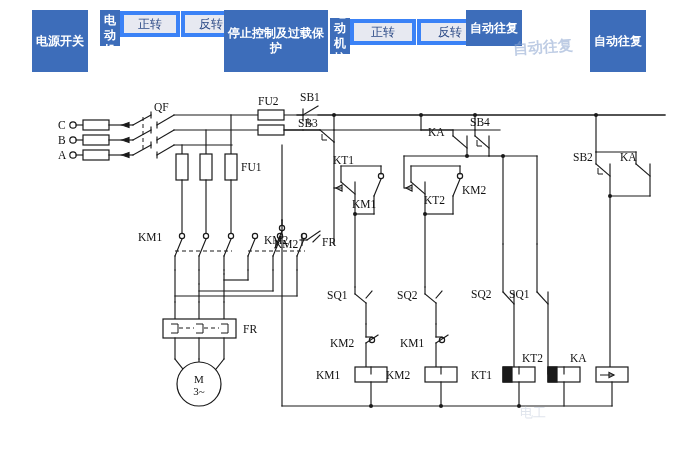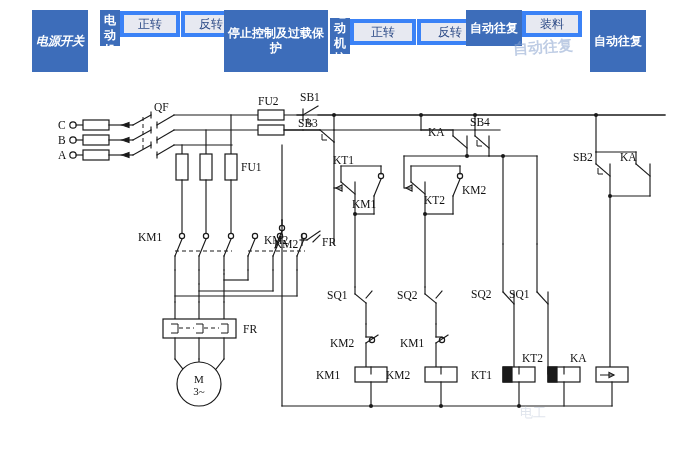--- a/index.html
+++ b/index.html
@@ -67,21 +67,21 @@
     display: flex;
     align-items: center;
     justify-content: center;
     box-sizing: border-box;
     margin-right: 1px;
     border: 4px solid #3b82f6;
   }
   .hsub:last-child { margin-right: 0; }
 
   
-  .w-power   { width: 66px; font-style: italic; }
+  .w-power   { width: 66px; }
   .w-motor   { width: 122px; }
   .w-stop    { width: 104px; }
   .w-mctrl   { width: 134px; margin-top: 8px; }
   .w-delay   { width: 122px; }
   .w-auto    { width: 92px; }
   .sub61 { width: 60px; }
   .sub66 { width: 66px; }
   .sub60 { width: 60px; }
 
   
@@ -167,21 +167,20 @@
       <div class="htitle">主电动机控制</div>
       <div class="hsubrow">
         <div class="hsub sub66">正转</div>
         <div class="hsub sub66">反转</div>
       </div>
     </div>
 
     <div class="hcol split w-delay">
       <div class="htitle">自动往复</div>
       <div class="hsubrow">
-        <div class="hsub sub60">装料</div>
       </div>
     </div>
 
     <div class="hcol tall w-auto">
       <div class="htitle">自动往复</div>
     </div>
 
   </div>
 
   <div id="header-watermark">

